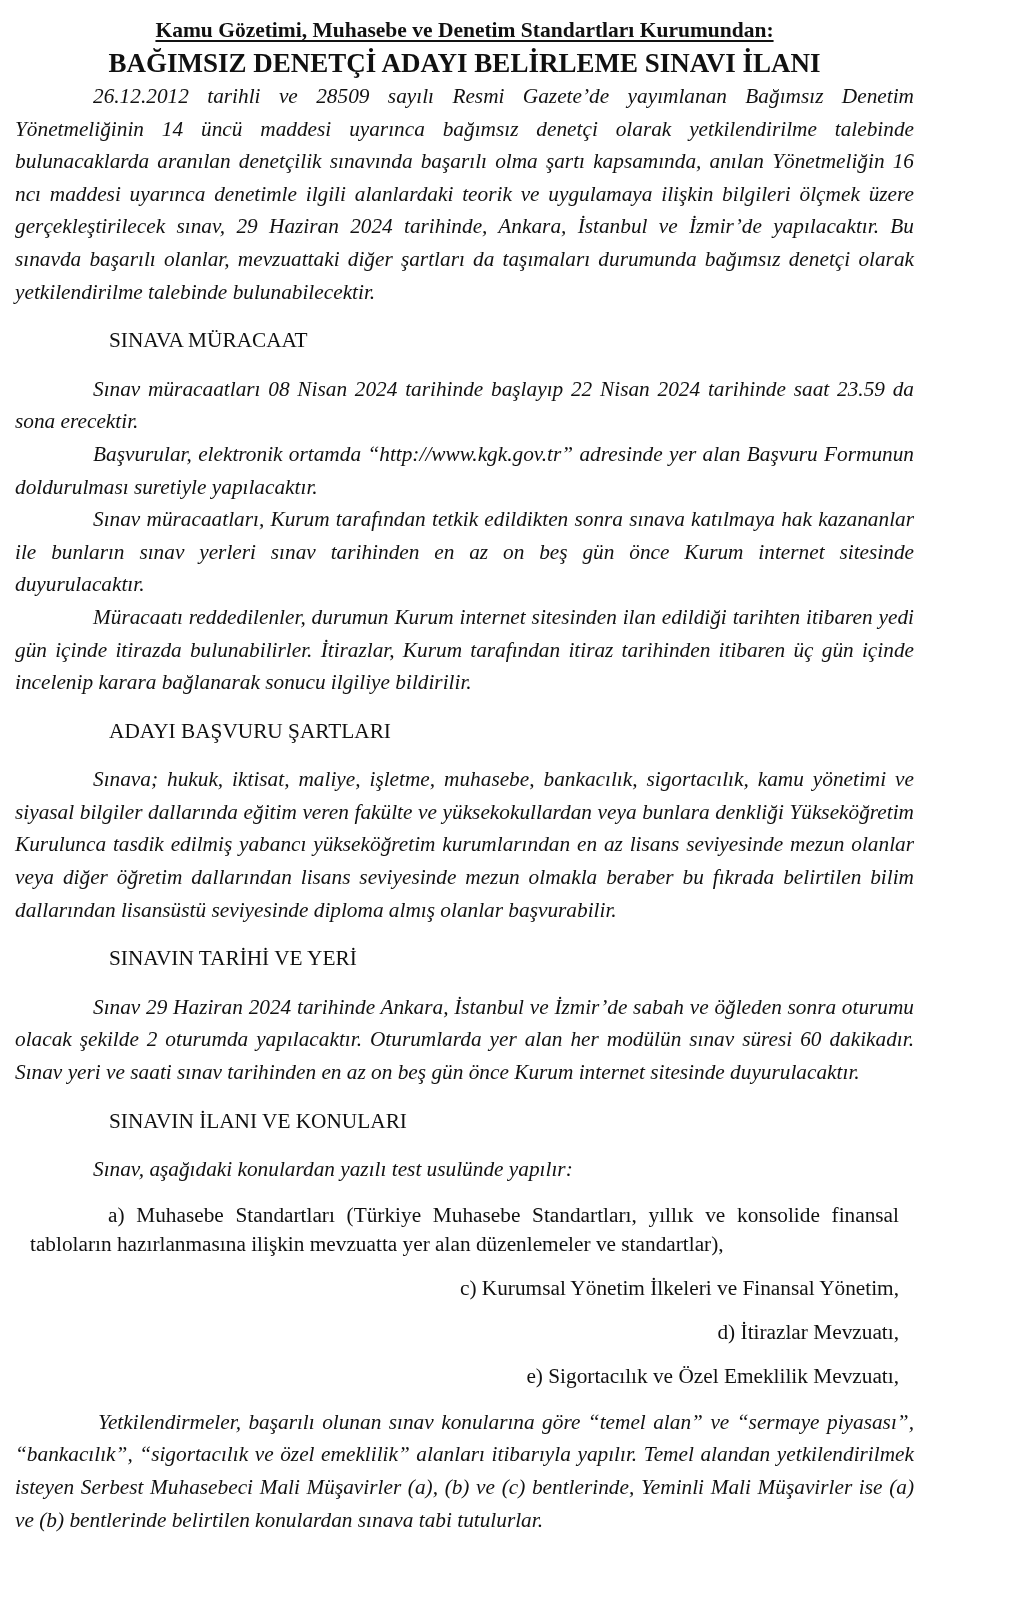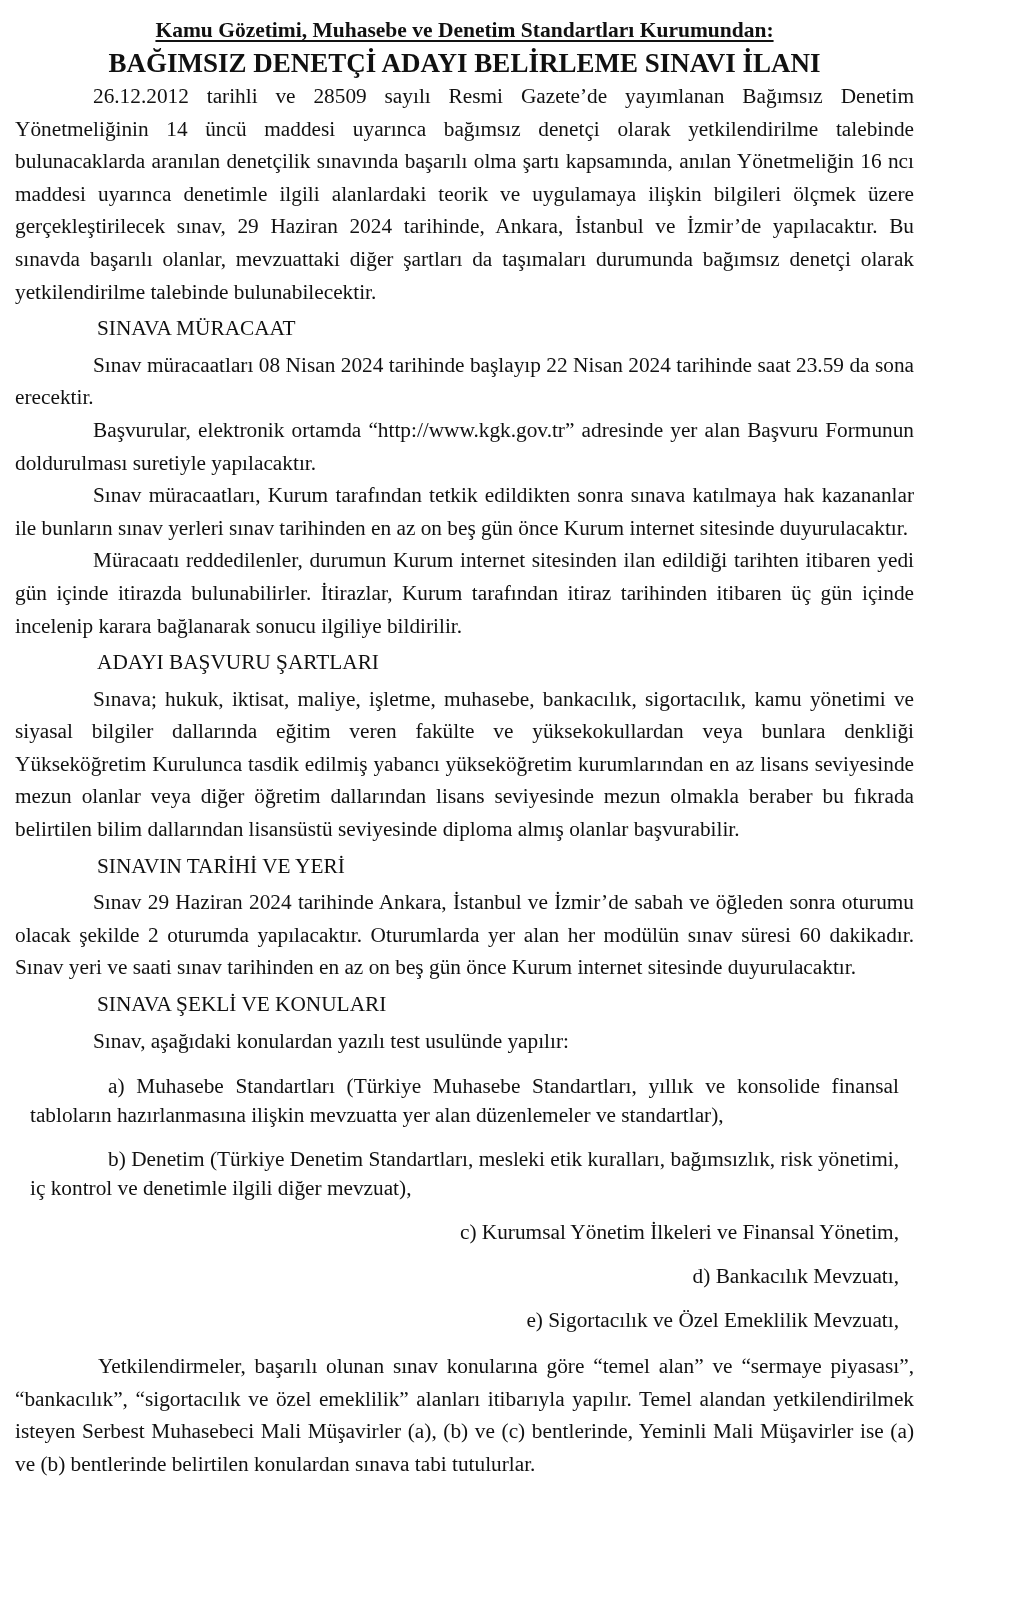--- a/index.html
+++ b/index.html
@@ -32,24 +32,25 @@
       font-size: 27px;
       line-height: 33px;
       margin: 0;
     }
     .p {
       margin: 0;
       font-size: 21.3px;
       line-height: 32.6px;
       text-align: justify;
       text-indent: 78px;
+      font-style: italic;
     }
     .p.left { text-align: left; }
     .heading {
-      margin: 4px;
+      margin: 16px;
       font-size: 21.3px;
       line-height: 32.6px;
       text-indent: 78px;
       text-align: left;
     }
     .item {
       margin: 15px;
       font-size: 21.3px;
       line-height: 29px;
       text-indent: 78px;
@@ -78,22 +79,21 @@
     <p class="heading">ADAYI BAŞVURU ŞARTLARI</p>
     <p class="p">Sınava; hukuk, iktisat, maliye, işletme, muhasebe, bankacılık, sigortacılık, kamu yönetimi ve siyasal bilgiler dallarında eğitim veren fakülte ve yüksekokullardan veya bunlara denkliği Yükseköğretim Kurulunca tasdik edilmiş yabancı yükseköğretim kurumlarından en az lisans seviyesinde mezun olanlar veya diğer öğretim dallarından lisans seviyesinde mezun olmakla beraber bu fıkrada belirtilen bilim dallarından lisansüstü seviyesinde diploma almış olanlar başvurabilir.</p>
   </section>
 
   <section>
     <p class="heading">SINAVIN TARİHİ VE YERİ</p>
     <p class="p">Sınav 29 Haziran 2024 tarihinde Ankara, İstanbul ve İzmir’de sabah ve öğleden sonra oturumu olacak şekilde 2 oturumda yapılacaktır. Oturumlarda yer alan her modülün sınav süresi 60 dakikadır. Sınav yeri ve saati sınav tarihinden en az on beş gün önce Kurum internet sitesinde duyurulacaktır.</p>
   </section>
 
   <section>
-    <p class="heading">SINAVA ŞEKLİ VE KONULARI</p>
+    <p class="heading">SINAVIN İLANI VE KONULARI</p>
     <p class="p left">Sınav, aşağıdaki konulardan yazılı test usulünde yapılır:</p>
     <p class="item">a) Muhasebe Standartları (Türkiye Muhasebe Standartları, yıllık ve konsolide finansal tabloların hazırlanmasına ilişkin mevzuatta yer alan düzenlemeler ve standartlar),</p>
-    <p class="item">b) Denetim (Türkiye Denetim Standartları, mesleki etik kuralları, bağımsızlık, risk yönetimi, iç kontrol ve denetimle ilgili diğer mevzuat),</p>
     <p class="item left">c) Kurumsal Yönetim İlkeleri ve Finansal Yönetim,</p>
-    <p class="item left">d) Bankacılık Mevzuatı,</p>
+    <p class="item left">d) İtirazlar Mevzuatı,</p>
     <p class="item left">e) Sigortacılık ve Özel Emeklilik Mevzuatı,</p>
     <p class="p extra-indent">Yetkilendirmeler, başarılı olunan sınav konularına göre “temel alan” ve “sermaye piyasası”, “bankacılık”, “sigortacılık ve özel emeklilik” alanları itibarıyla yapılır. Temel alandan yetkilendirilmek isteyen Serbest Muhasebeci Mali Müşavirler (a), (b) ve (c) bentlerinde, Yeminli Mali Müşavirler ise (a) ve (b) bentlerinde belirtilen konulardan sınava tabi tutulurlar.</p>
   </section>
 </div>
 
 </body></html>

